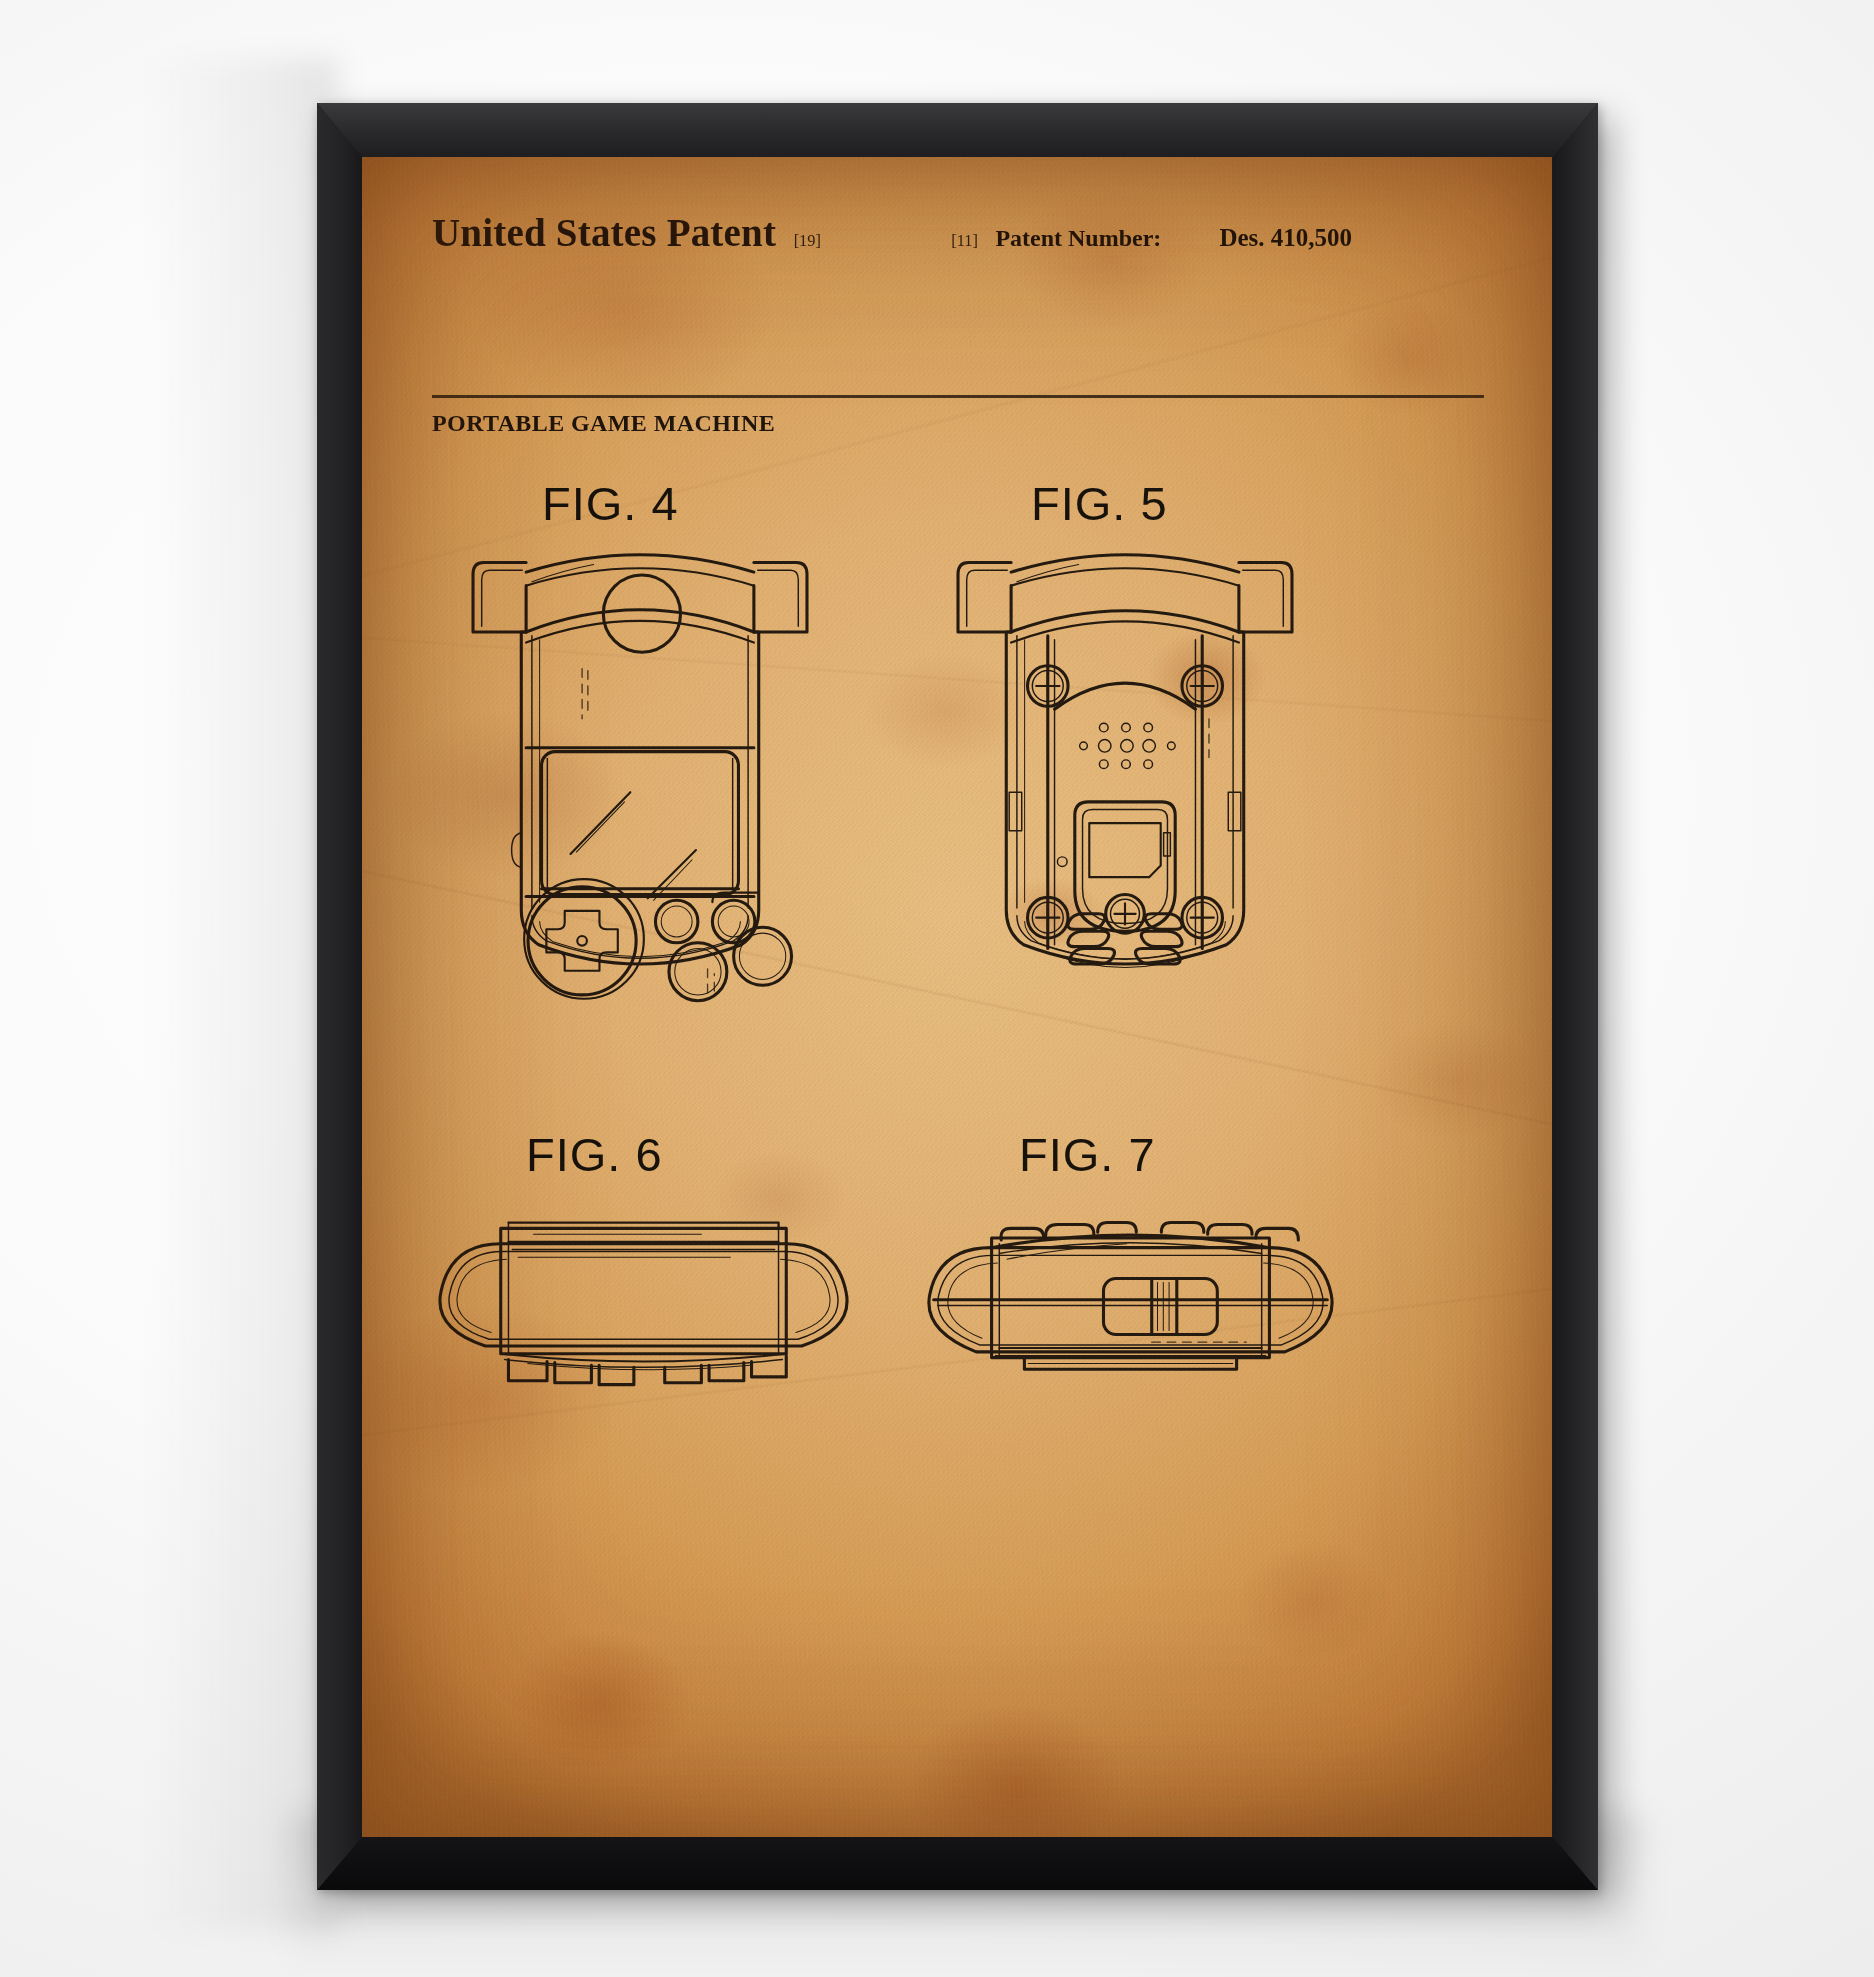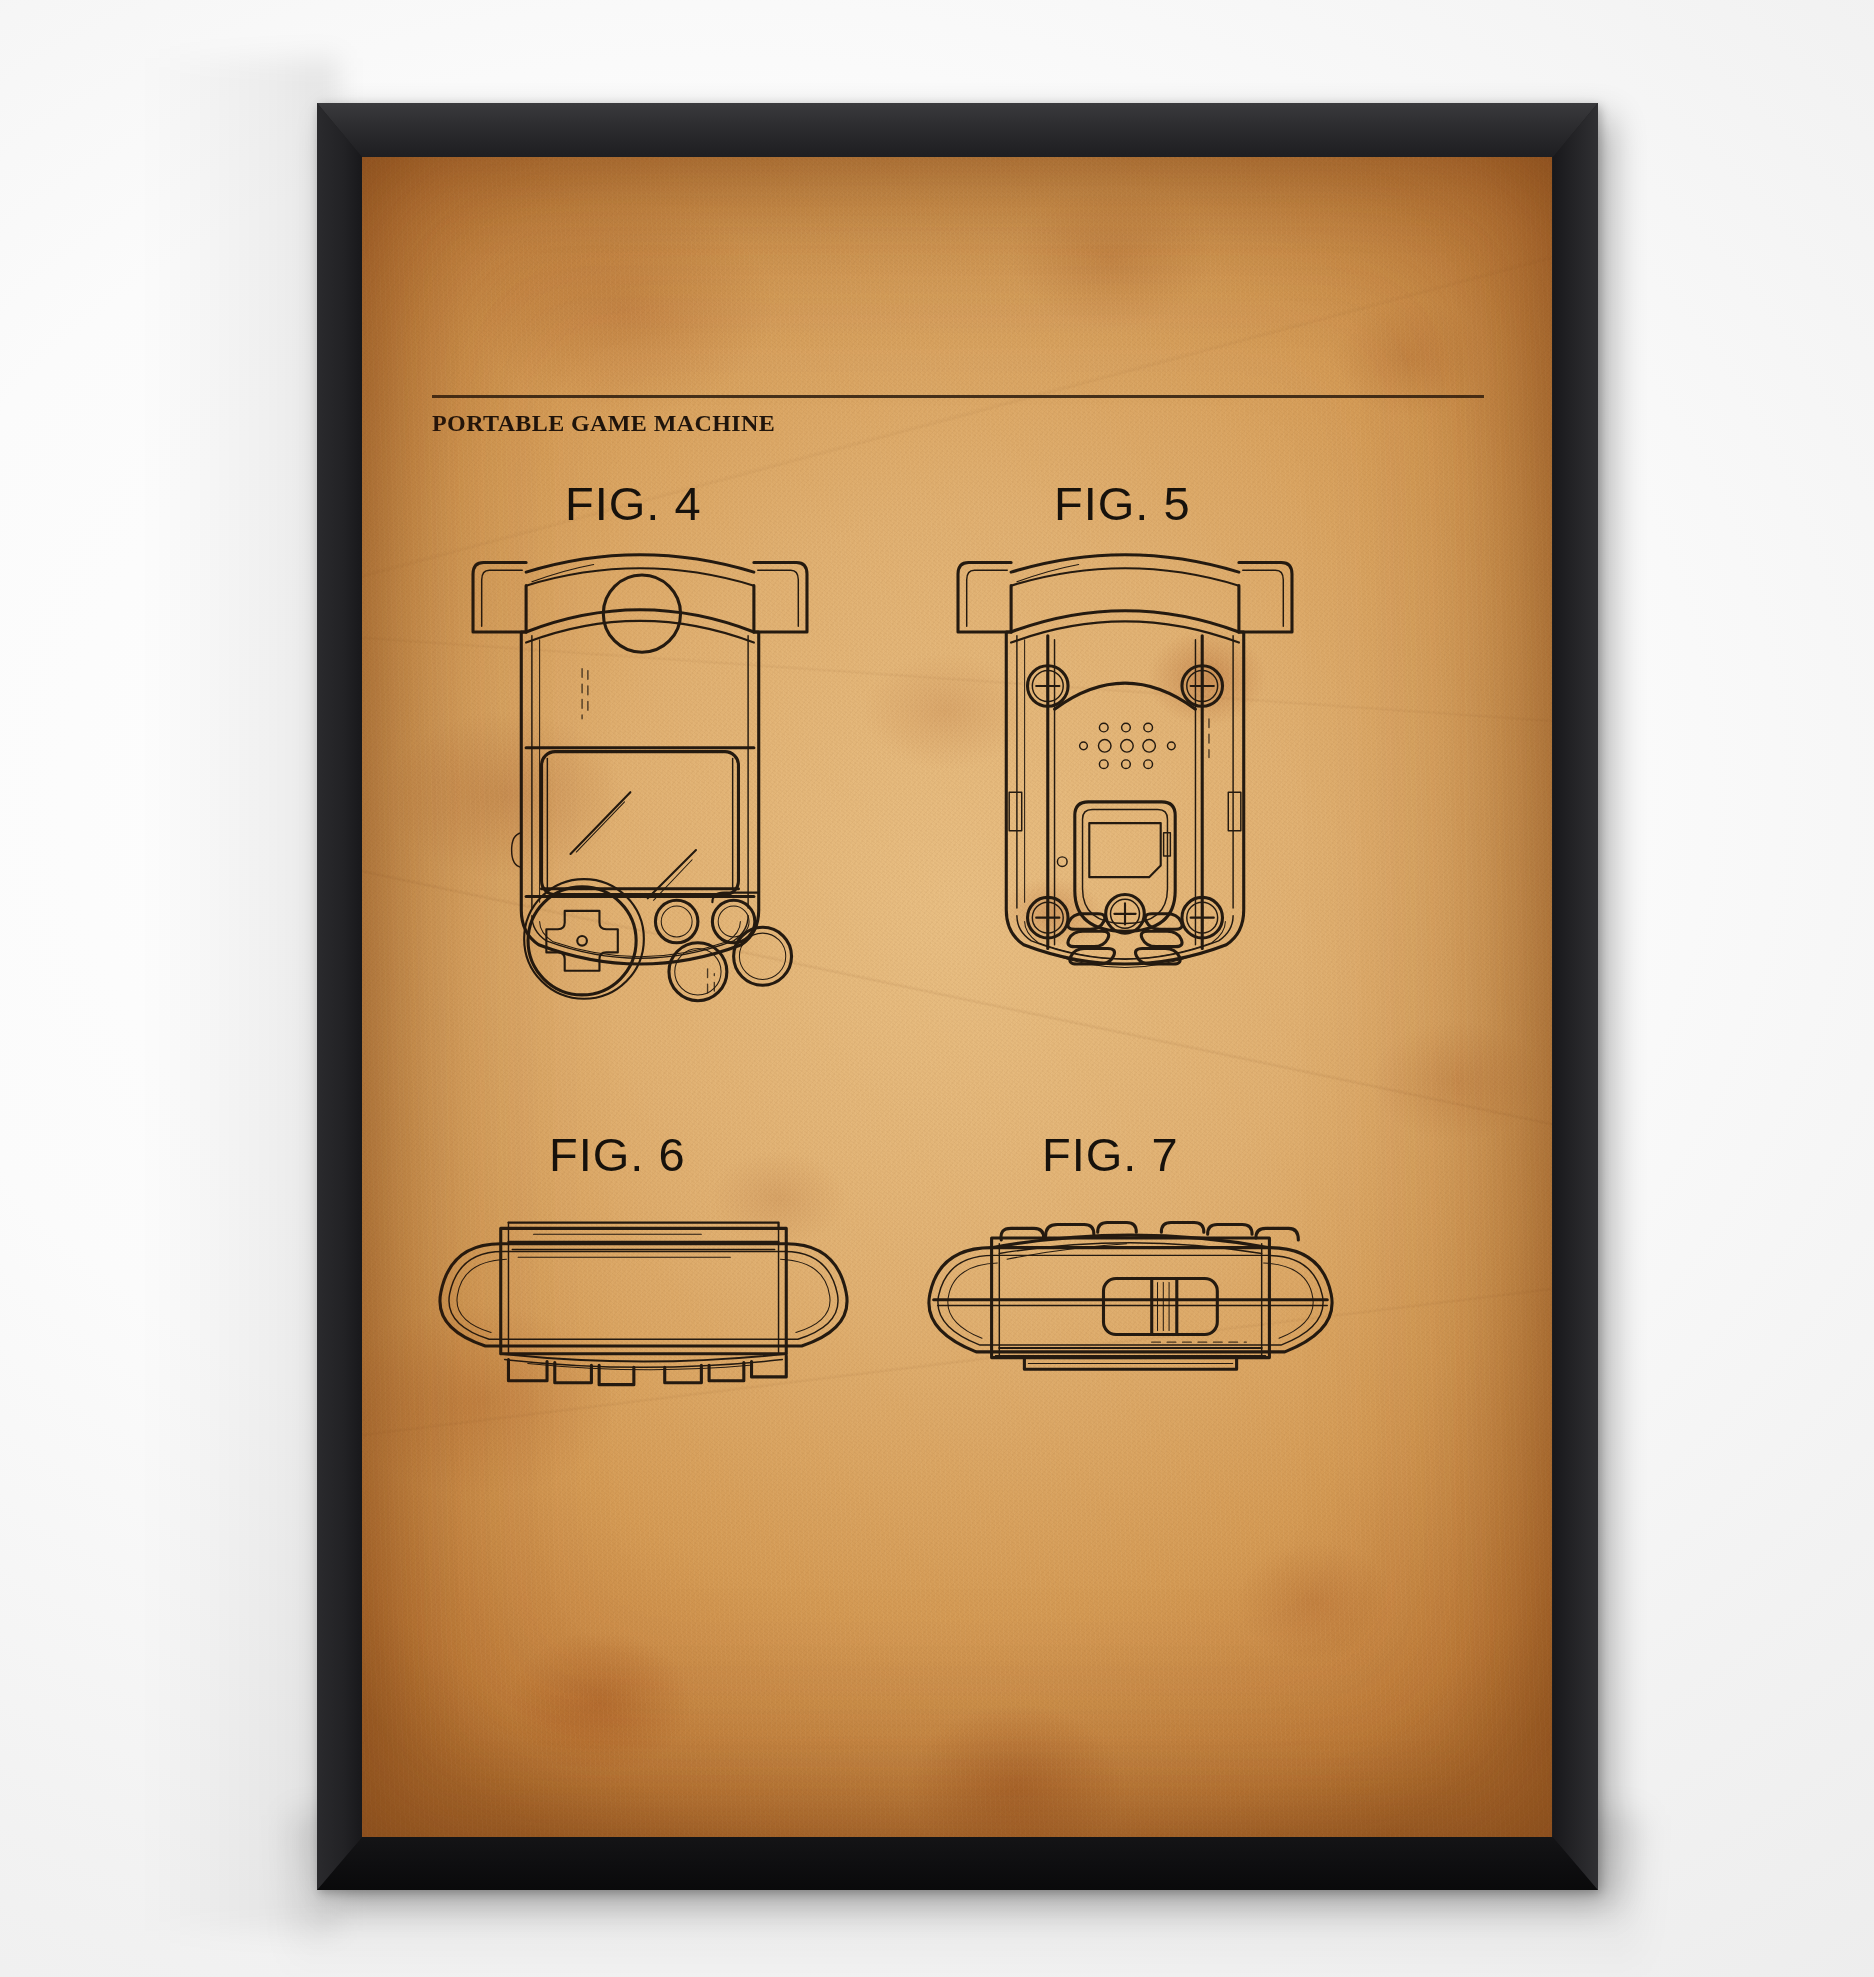--- a/index.html
+++ b/index.html
@@ -116,21 +116,21 @@
   .stars{font-weight:bold;font-size:20px;color:#1d130a;margin-right:19.3px;letter-spacing:-1px;}
   #hdr-rule{position:absolute;left:70px;top:238px;width:1052px;height:2.9px;background:#2b1c0e;opacity:.85;}
   #invention-title{
     position:absolute;left:70px;top:253px;
     font-weight:bold;font-size:24px;letter-spacing:0.4px;color:#20150c;
   }
 
   .figlabel{
     position:absolute;
     font-family:"Liberation Sans", sans-serif;
-    font-size:47px;font-weight:400;color:#17120c;letter-spacing:1px;margin-left:23px;
+    font-size:47px;font-weight:400;color:#17120c;letter-spacing:1px;
   }
   #lbl-fig4{left:180px;top:319px;}
   #lbl-fig5{left:669px;top:319px;}
   #lbl-fig6{left:164px;top:970px;}
   #lbl-fig7{left:657px;top:970px;}
 
   svg.draw{position:absolute;overflow:visible;}
   .ln{fill:none;stroke:#241a10;stroke-linecap:round;stroke-linejoin:round;}
   .w3{stroke-width:3.2;}
   .w2{stroke-width:2.2;}
@@ -167,20 +167,31 @@
 
   <div id="paper">
     <div class="tex" id="tex-base"></div>
     <div class="tex" id="tex-blotch"></div>
     <div class="tex" id="tex-grain"></div>
     <div class="tex" id="tex-scratch"></div>
 
     <div id="page">
 
       <div id="header">
+        <div class="hdr-row">
+          <div class="hdr-left">
+            <span id="us-patent">United States Patent</span>
+            <span class="brk" style="margin-left:13.5px;">[19]</span>
+          </div>
+          <div class="hdr-right">
+            <span class="brk">[11]</span>
+            <span class="hdr-lab">Patent Number:</span>
+            <span class="hdr-val">Des. 410,500</span>
+          </div>
+        </div>
       </div>
       <div id="hdr-rule"></div>
       <div id="invention-title">PORTABLE GAME MACHINE</div>
 
       <div class="figlabel" id="lbl-fig4">FIG. 4</div>
       <div class="figlabel" id="lbl-fig5">FIG. 5</div>
       <div class="figlabel" id="lbl-fig6">FIG. 6</div>
       <div class="figlabel" id="lbl-fig7">FIG. 7</div>
 
       <svg class="draw" id="fig4" width="444" height="454" viewBox="0 0 460 470">

